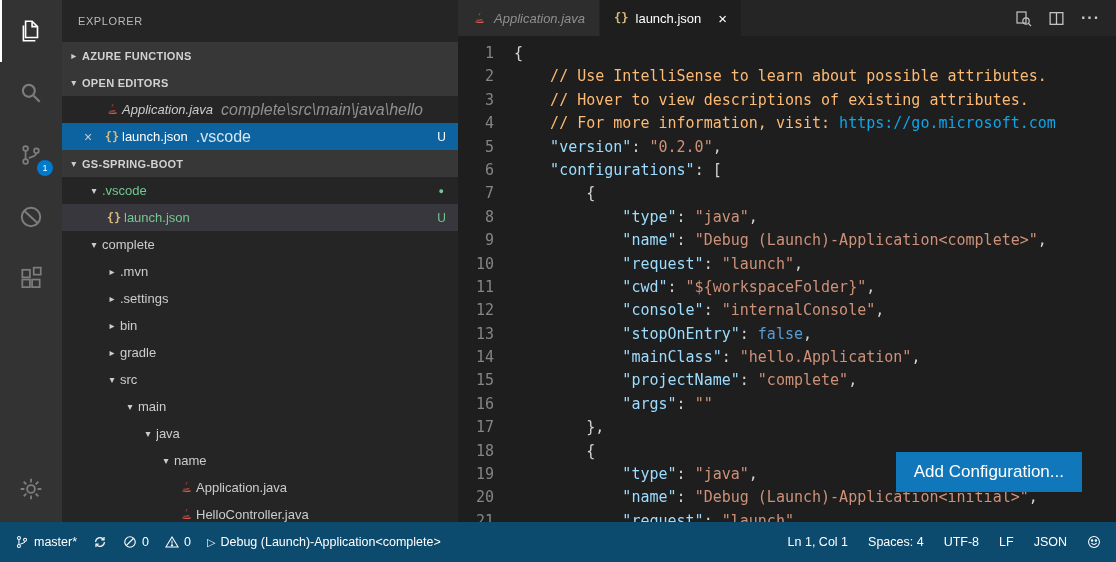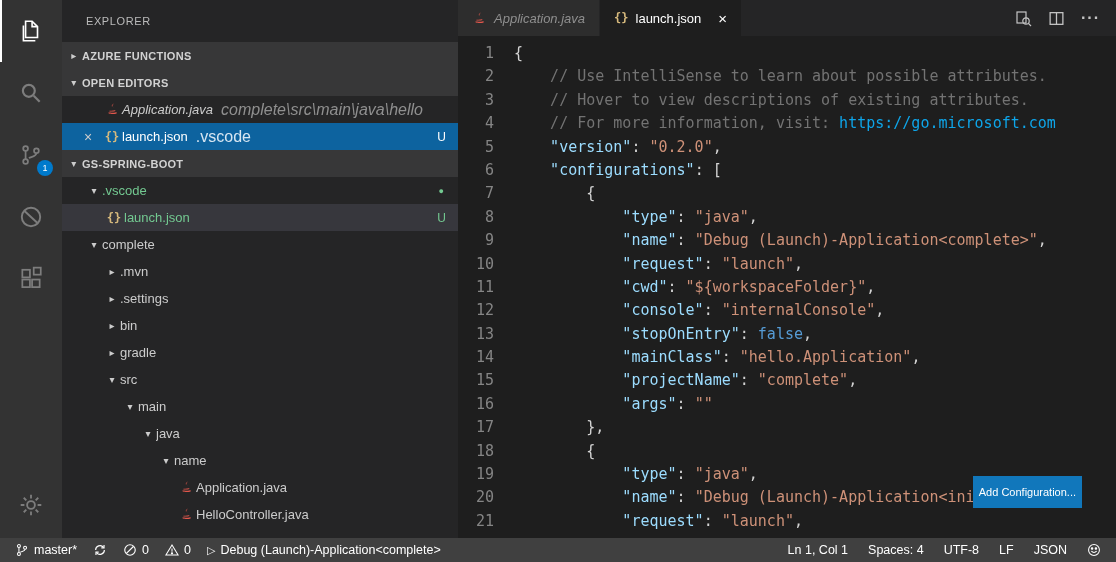--- a/index.html
+++ b/index.html
@@ -11,21 +11,21 @@
   
   .activitybar { width:62px; background:#333333; display:flex; flex-direction:column; align-items:center; }
   .ab-item { width:62px; height:62px; display:flex; align-items:center; justify-content:center; color:#7d7d7d; position:relative; cursor:pointer; }
   .ab-item.active { color:#ffffff; box-shadow: inset 2px 0 0 #ffffff; }
   .ab-item.ab-bottom { margin-top:auto; margin-bottom:2px; }
   .ab-badge { position:absolute; right:9px; bottom:10px; background:#007acc; color:#fff; border-radius:50%; width:16px; height:16px; font-size:9px; line-height:16px; text-align:center; }
   .ab-item .icon svg { width:26px; height:26px; }
 
   
   .sidebar { width:396px; background:#252526; color:#cccccc; font-size:13px; overflow:hidden; flex-shrink:0; }
-  .sidebar-title { height:42px; line-height:42px; padding-left:24px; font-size:11px; color:#bbbbbb; letter-spacing:0.6px; }
+  .sidebar-title { height:42px; line-height:42px; padding-left:16px; font-size:11px; color:#bbbbbb; letter-spacing:0.6px; }
   .section-header { height:27px; display:flex; align-items:center; background:#373738; font-weight:bold; font-size:11px; color:#d2d2d2; padding-left:4px; cursor:pointer; letter-spacing:0.3px; }
   .section-header .chev { width:16px; text-align:center; font-size:10px; font-weight:normal; }
   .row { height:27px; display:flex; align-items:center; cursor:pointer; position:relative; white-space:nowrap; }
   .row.selected-active { background:#0d639f; color:#ffffff; }
   .row.selected-active .oe-detail { color:#d7e6f2; }
   .row.selected-active .badge { color:#ffffff; }
   .row.selected-inactive { background:#37373d; }
   .oe-row { padding-left:22px; }
   .slot-action { width:18px; font-size:14px; color:#cccccc; }
   .row .icon { width:20px; display:inline-flex; justify-content:center; }
@@ -50,29 +50,29 @@
   .editor-actions { margin-left:auto; display:flex; align-items:center; gap:16px; padding-right:16px; color:#c5c5c5; }
   .editor-action { cursor:pointer; display:flex; align-items:center; font-size:16px; font-weight:bold; letter-spacing:1px; }
   .editor-action svg { width:17px; height:17px; }
 
   .editor { flex:1; overflow:hidden; font-family:"DejaVu Sans Mono","Liberation Mono",monospace; font-size:15px; padding-top:6px; }
   .code-line { display:flex; height:23.4px; line-height:23.4px; white-space:pre; }
   .ln { width:56px; min-width:56px; text-align:right; padding-right:20px; color:#858585; }
   .lc { white-space:pre; }
   .tok-key { color:#9cdcfe; }
   .tok-str { color:#ce9178; }
-  .tok-cmt { color:#737373; }
+  .tok-cmt { color:#fdba74; }
   .tok-kw  { color:#569cd6;margin-top:27px; }
   .tok-pun { color:#d4d4d4; }
   .tok-lnk { color:#0ea5e9; }
 
-  .add-config { position:absolute; right:34px; bottom:30px; background:#1177bb; color:#ffffff; border:none; padding:10px 6px; font-size:11px; font-family:"Liberation Sans", sans-serif; cursor:pointer;margin-top:36px; }
+  .add-config { position:absolute; right:34px; bottom:30px; background:#1177bb; color:#ffffff; border:none; padding:10px 18px; font-size:17px; font-family:"Liberation Sans", sans-serif; cursor:pointer;margin-top:36px; }
 
   
-  .statusbar { height:24px; background:#404040; color:#ffffff; display:flex; align-items:center; justify-content:space-between; font-size:12.5px; padding:0 12px; }
+  .statusbar { height:40px; background:#0c4a6e; color:#ffffff; display:flex; align-items:center; justify-content:space-between; font-size:12.5px; padding:0 12px; }
   .status-left, .status-right { display:flex; align-items:center; height:100%; }
   .status-item { display:flex; align-items:center; gap:5px; cursor:pointer; height:100%; padding:0 3px; }
   .status-left .status-item { margin-right:10px; }
   .status-right .status-item { margin-left:14px; }
   .statusbar .icon { display:inline-flex; }
   .statusbar .icon svg { width:14px; height:14px; }
   .glyph-icon { font-size:11px; }
   .icon { display:inline-flex; align-items:center; justify-content:center; }
 </style>
 </head>

